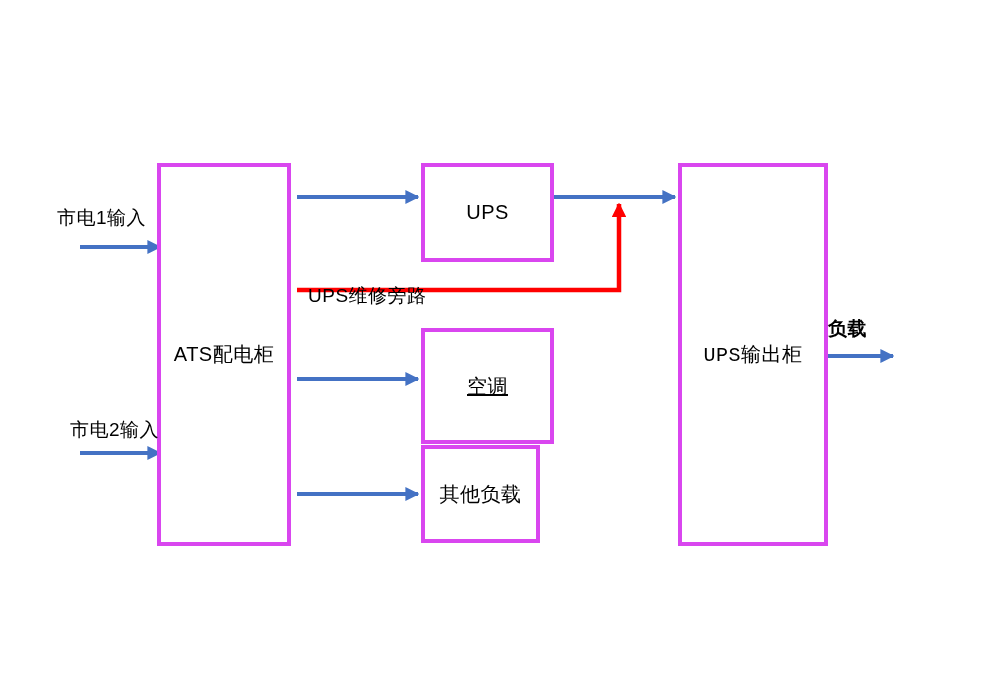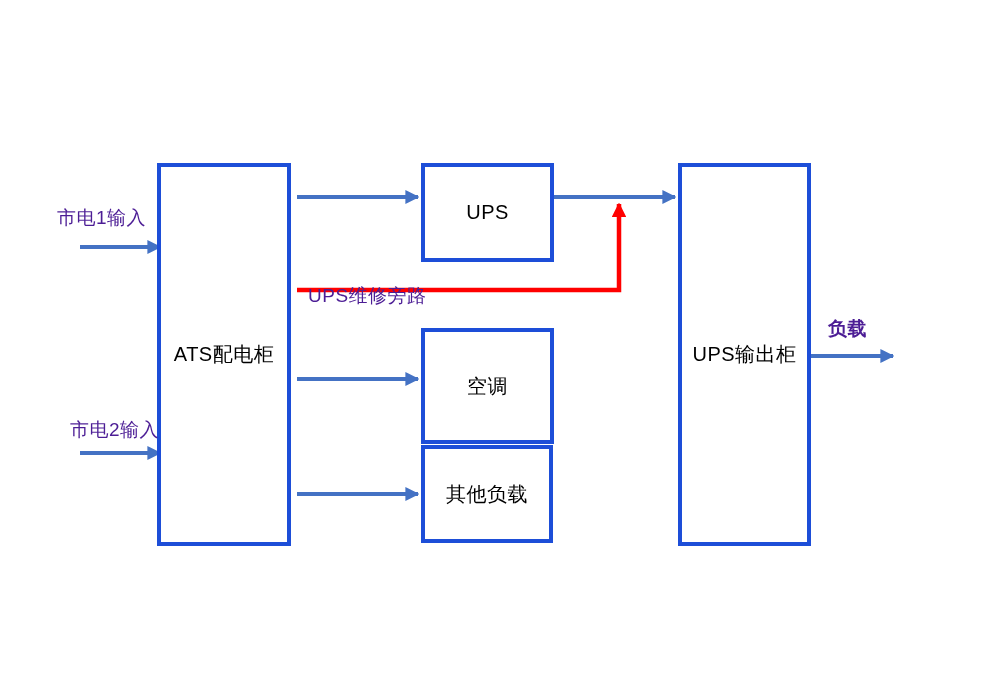--- a/index.html
+++ b/index.html
@@ -22,33 +22,33 @@
   }
   #arrows-layer polyline {
     fill: none;
     stroke-width: 4;
   }
   #arrows-layer polyline.blue { stroke: #4472C4; }
   #arrows-layer polyline.red  { stroke: #FF0000; stroke-width: 4.5; }
   .box {
     position: absolute;
     box-sizing: border-box;
-    border: 4px solid #1d4ed8;
+    border: 4px solid #d946ef;
     background: #ffffff;
     display: flex;
     align-items: center;
     justify-content: center;
     font-size: 20px;
     color: #000000;
     letter-spacing: 0.5px;
   }
   .flabel {
     position: absolute;
     font-size: 19px;
-    color: #4c1d95;
+    color: #000000;
     white-space: nowrap;
     letter-spacing: 0.5px;
   }
 </style>
 </head>
 <body>
 
 <div id="canvas">
   <svg id="arrows-layer" viewBox="0 0 984 694" xmlns="http://www.w3.org/2000/svg">
     <defs>
@@ -68,27 +68,27 @@
       <polyline points="811,356 893,356" class="blue" marker-end="url(#head-blue)"></polyline>
       <polyline points="297,290 619,290 619,204" class="red" marker-end="url(#head-red)"></polyline>
     </svg>
   <div id="boxes-layer">
       <div class="box" style="left: 157px; top: 163px; width: 134px; height: 383px;">
         <span>ATS配电柜</span>
       </div>
       <div class="box" style="left: 421px; top: 163px; width: 133px; height: 99px;">
         <span>UPS</span>
       </div>
-      <div class="box" style="left: 421px; top: 328px; width: 133px; height: 116px;">
+      <div class="box" style="left: 421px; top: 328px; width: 133px; height: 116px; text-decoration: underline;">
         <span>空调</span>
       </div>
-      <div class="box" style="left: 421px; top: 445px; width: 132px; height: 98px;">
+      <div class="box" style="left: 421px; top: 445px; width: 119px; height: 98px;">
         <span>其他负载</span>
       </div>
-      <div class="box" style="left: 678px; top: 163px; width: 133px; height: 383px;">
+      <div class="box" style="left: 678px; top: 163px; width: 150px; height: 383px; font-family: Liberation Mono, monospace;">
         <span>UPS输出柜</span>
       </div>
     </div>
   <div id="labels-layer">
       <div class="flabel" style="left: 57px; top: 205px;">市电1输入</div>
       <div class="flabel" style="left: 70px; top: 417px;">市电2输入</div>
       <div class="flabel" style="left: 308px; top: 259px; margin-top: 24px;">UPS维修旁路</div>
       <div class="flabel" style="left: 828px; top: 316px; font-weight: bold;">负载</div>
     </div>
 </div>

